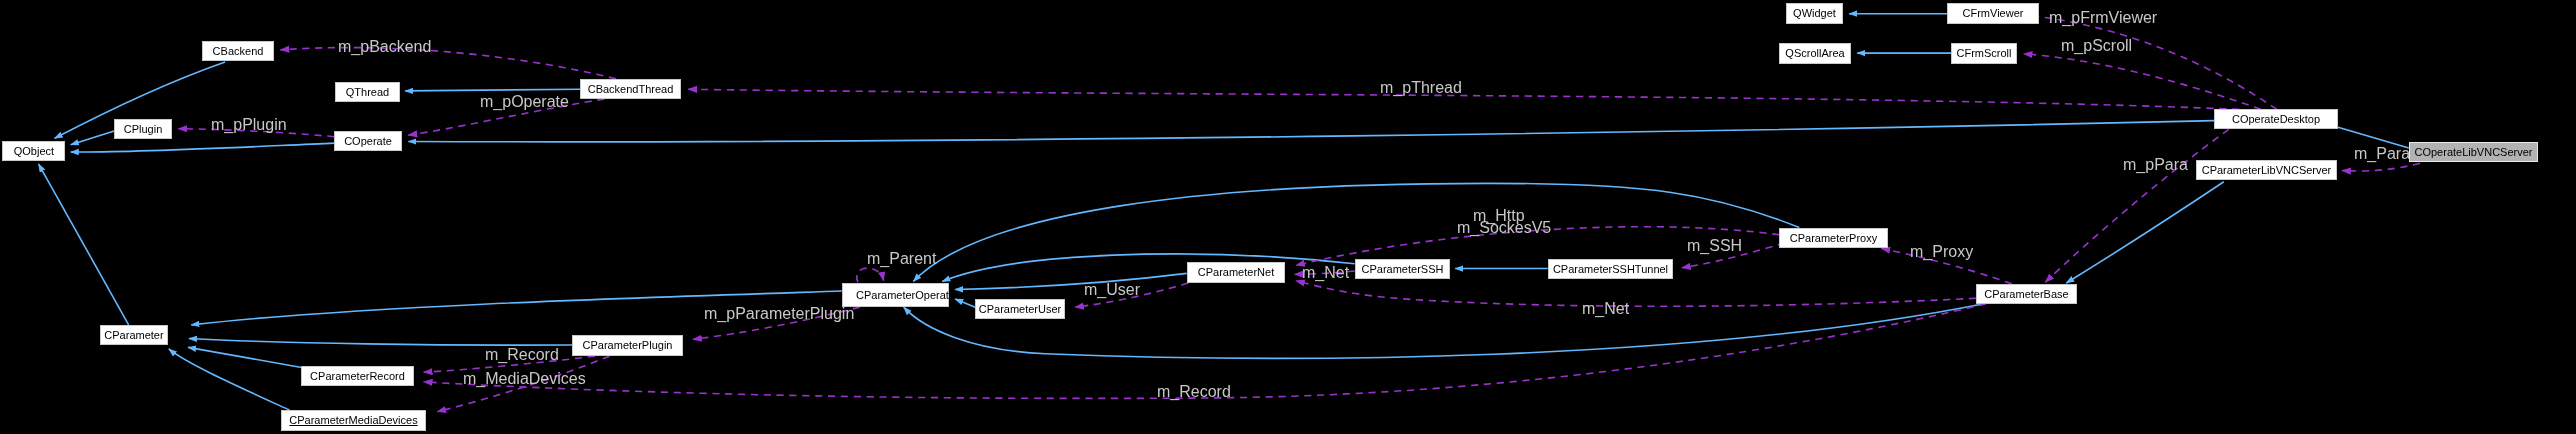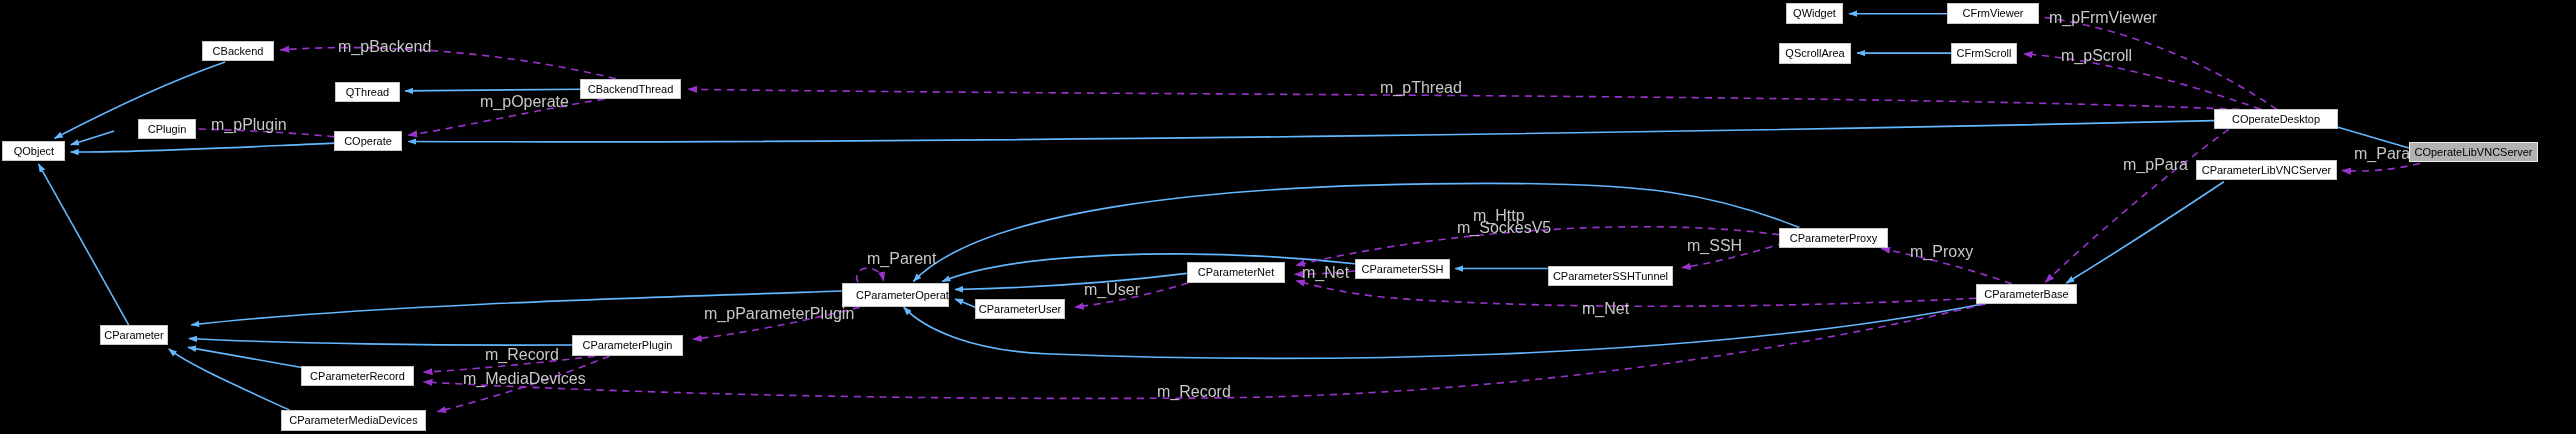--- a/index.html
+++ b/index.html
@@ -96,50 +96,50 @@
     <path class="edge-member" marker-end="url(#arrP)" d="M 2458,371 C 2150,386 1900,382 1750,372 C 1690,368 1647,359 1612,349"></path>
     <path class="edge-member" marker-end="url(#arrP)" d="M 2213,292 C 2050,270 1800,285 1612,330"></path>
     <path class="edge-member" marker-end="url(#arrP)" d="M 2220,302 C 2172,316 2137,326 2092,333"></path>
     <path class="edge-member" marker-end="url(#arrP)" d="M 2502,353 C 2455,336 2397,321 2340,309"></path>
     <path class="edge-member" marker-end="url(#arrP)" d="M 740,443 C 665,452 592,459 527,463"></path>
     <path class="edge-member" marker-end="url(#arrP)" d="M 758,443 C 690,470 617,494 544,512"></path>
     <path class="edge-member" marker-end="url(#arrP)" d="M 2470,378 C 2250,430 1900,492 1500,495 C 1100,498 752,488 527,475"></path>
   </svg>
 
   <div class="node" style="left:2.4px;top:141px;width:63px;height:20px;">QObject</div>
-  <div class="node" style="left:114px;top:119px;width:58px;height:20px;margin-left:24px;">CPlugin</div>
+  <div class="node" style="left:114px;top:119px;width:58px;height:20px;">CPlugin</div>
   <div class="node" style="left:202px;top:41px;width:72px;height:20px;">CBackend</div>
   <div class="node" style="left:335px;top:82px;width:65px;height:20px;">QThread</div>
   <div class="node" style="left:334px;top:131px;width:68px;height:20px;">COperate</div>
   <div class="node" style="left:580px;top:79px;width:101px;height:20px;">CBackendThread</div>
   <div class="node" style="left:1786px;top:3.2px;width:57px;height:21px;">QWidget</div>
   <div class="node" style="left:1947px;top:3.2px;width:92px;height:21px;">CFrmViewer</div>
   <div class="node" style="left:1779px;top:43px;width:72px;height:21px;">QScrollArea</div>
   <div class="node" style="left:1951px;top:43px;width:66px;height:21px;">CFrmScroll</div>
   <div class="node" style="left:2214px;top:109px;width:124px;height:20px;">COperateDesktop</div>
   <div class="node hl" style="left:2409px;top:142px;width:129px;height:20px;">COperateLibVNCServer</div>
   <div class="node" style="left:2196px;top:160px;width:141px;height:20px;">CParameterLibVNCServer</div>
   <div class="node" style="left:1976px;top:284px;width:101px;height:20px;">CParameterBase</div>
   <div class="node" style="left:1779px;top:228px;width:109px;height:20px;">CParameterProxy</div>
-  <div class="node" style="left:1548px;top:266px;width:125px;height:20px;">CParameterSSHTunnel</div>
+  <div class="node" style="left:1548px;top:259px;width:125px;height:20px;">CParameterSSHTunnel</div>
   <div class="node" style="left:1355px;top:259px;width:95px;height:20px;">CParameterSSH</div>
   <div class="node" style="left:1187px;top:262px;width:98px;height:21px;">CParameterNet</div>
   <div class="node" style="left:975px;top:299px;width:90px;height:20px;">CParameterUser</div>
   <div class="node" style="left:842px;top:283px;width:107px;height:24px;padding-left:20px;">CParameterOperate</div>
   <div class="node" style="left:572px;top:335px;width:111px;height:21px;">CParameterPlugin</div>
   <div class="node" style="left:100px;top:325px;width:68px;height:20px;">CParameter</div>
   <div class="node" style="left:301px;top:366px;width:113px;height:20px;">CParameterRecord</div>
-  <div class="node" style="left:281px;top:410px;width:145px;height:21px;">CParameterMediaDevices</div>
+  <div class="node" style="left:281px;top:410px;width:145px;height:21px;text-decoration:underline;">CParameterMediaDevices</div>
 
   <span class="elabel" style="left:338px;top:39px;">m_pBackend</span>
   <span class="elabel" style="left:211px;top:117px;">m_pPlugin</span>
   <span class="elabel" style="left:480px;top:94px;">m_pOperate</span>
   <span class="elabel" style="left:1380px;top:80px;">m_pThread</span>
   <span class="elabel" style="left:2049px;top:9.6px;">m_pFrmViewer</span>
-  <span class="elabel" style="left:2061px;top:48px;text-align:center;">m_pScroll</span>
+  <span class="elabel" style="left:2061px;top:38px;text-align:center;">m_pScroll</span>
   <span class="elabel" style="left:2354px;top:146px;">m_Para</span>
   <span class="elabel" style="left:2123px;top:157px;">m_pPara</span>
   <span class="elabel" style="left:867px;top:251px;">m_Parent</span>
   <span class="elabel" style="left:704px;top:306px;">m_pParameterPlugin</span>
   <span class="elabel" style="left:1084px;top:282px;">m_User</span>
   <span class="elabel" style="left:1302px;top:265px;">m_Net</span>
   <span class="elabel" style="left:1582px;top:301px;">m_Net</span>
   <span class="elabel" style="left:1473px;top:208px;">m_Http</span>
   <span class="elabel" style="left:1457px;top:220px;">m_SockesV5</span>
   <span class="elabel" style="left:1687px;top:238px;">m_SSH</span>

